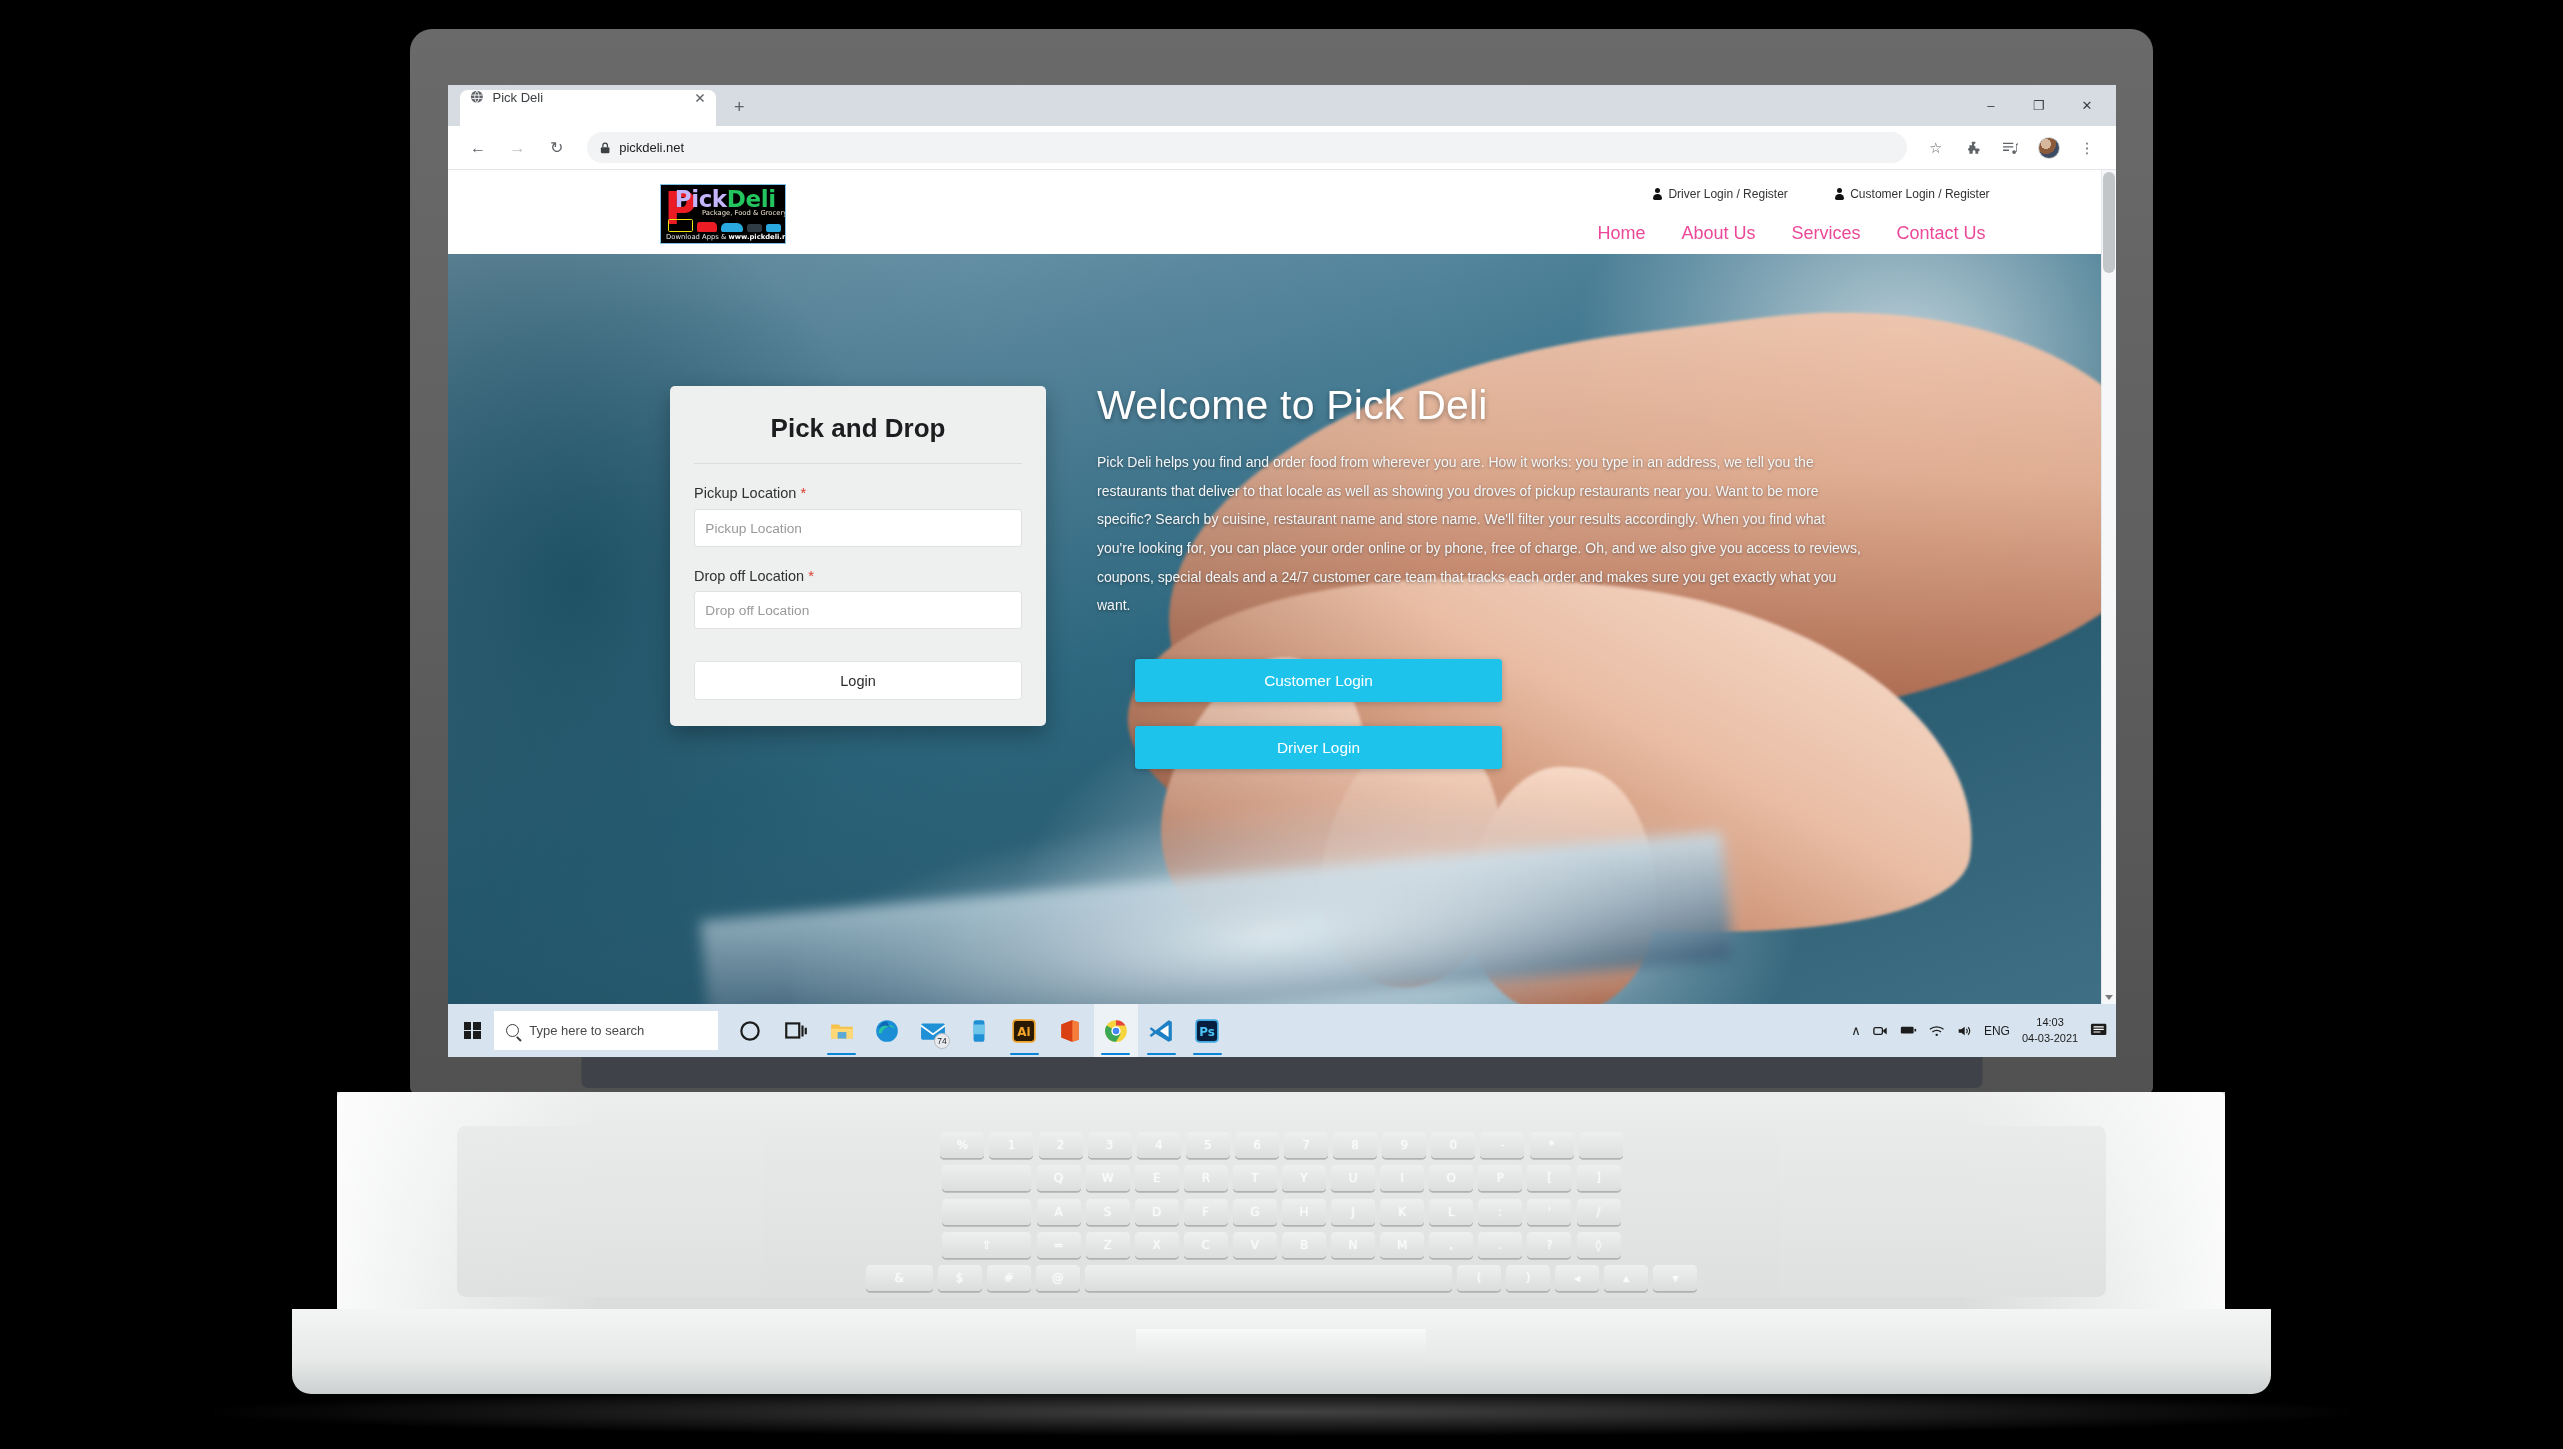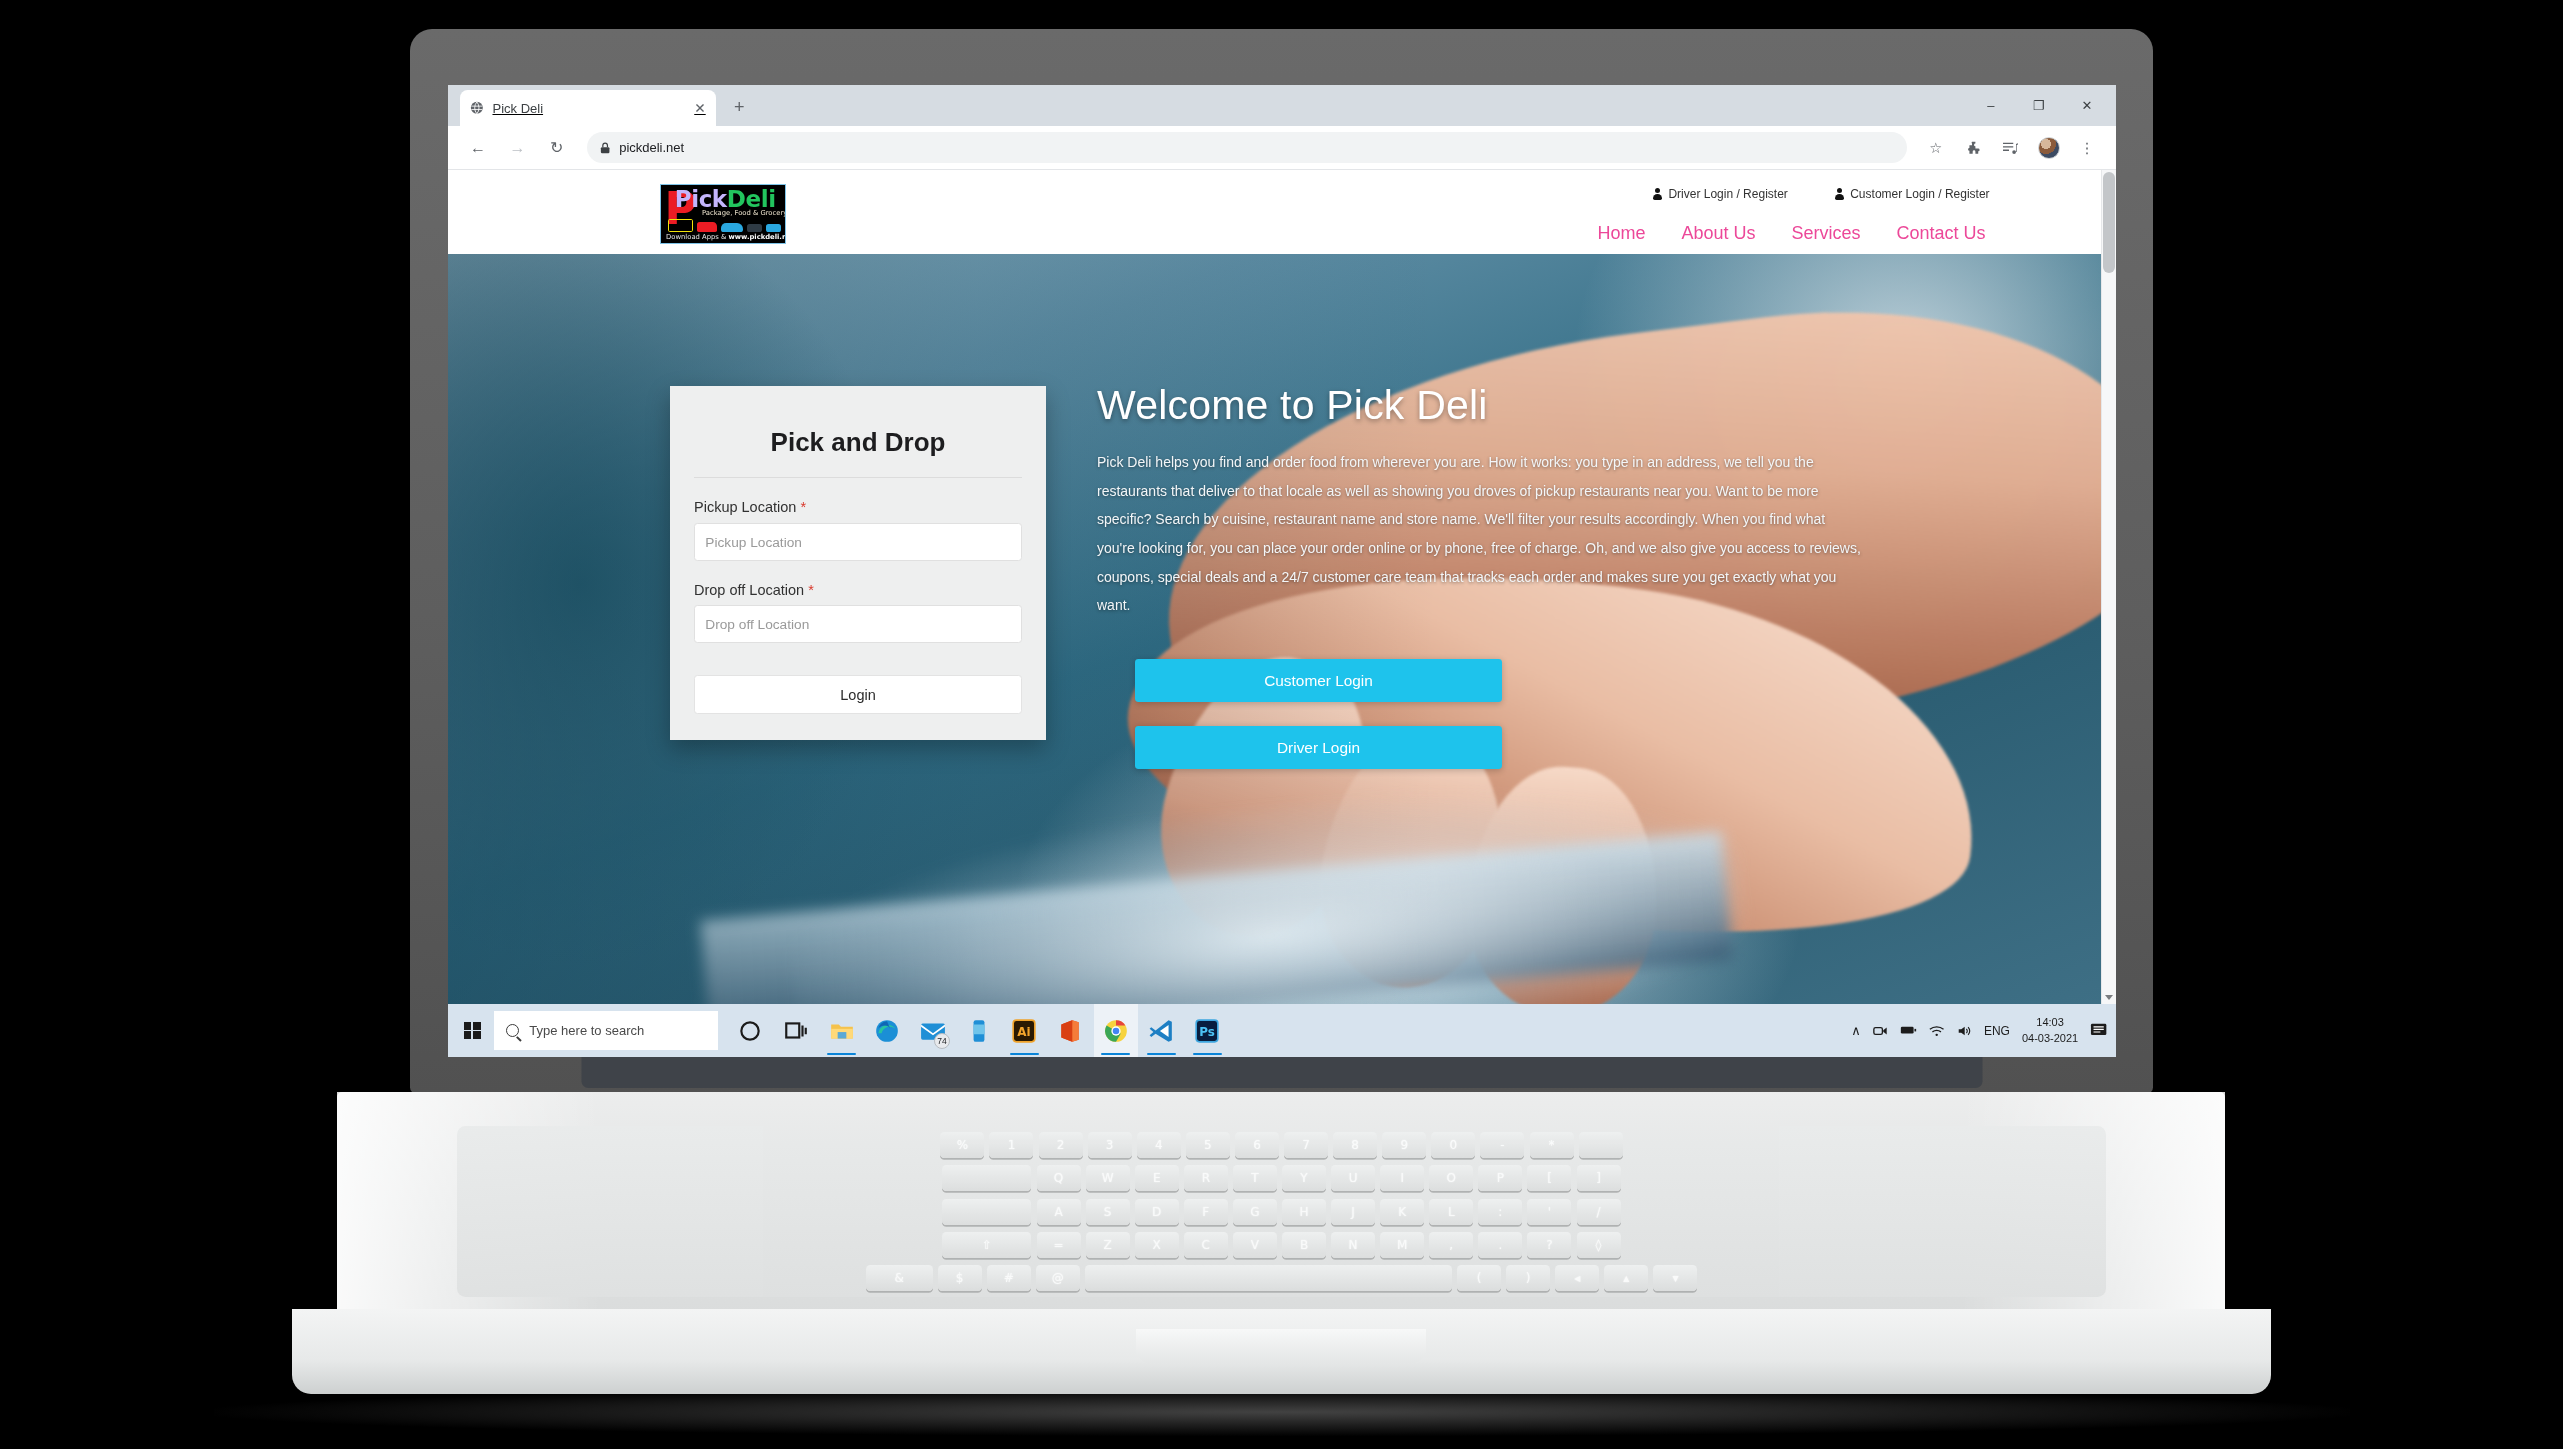--- a/index.html
+++ b/index.html
@@ -78,21 +78,21 @@
   .key.space { min-width: 367px; }
 
   
   .chrome-top {
     height: 41px; background: #d6dce2; position: relative;
   }
   .tabstrip { position:absolute; left:0; top:0; height:41px; width:100%; }
   .tab {
     position:absolute; left: 12px; top: 5.1px; width: 256px; height: 36px;
     background:#fff; border-radius: 7.7px 7.7px 0 0;
-    display:flex; align-items:center; padding: 0 10.3px; gap: 8.5px; text-decoration: underline;
+    display:flex; align-items:flex-start; padding: 0 10.3px; gap: 8.5px;
   }
   .tab-title { font-size: 13px; color: #3c4043; white-space: nowrap; flex: 1; }
   .tab-close { font-size: 13.7px; color:#5f6368; cursor: pointer; }
   .newtab { position:absolute; left: 286px; top: 12px; font-size: 18px; color:#5f6368; cursor:pointer; }
   .wincontrols { position:absolute; right: 5.1px; top: 0; height: 41px; display:flex; align-items:center; }
   .wc { width: 48px; height: 41px; display:flex; align-items:center; justify-content:center;
         color:#3c4043; font-size: 13px; cursor:pointer; }
 
   .chrome-omni {
     height: 44px; background:#fff; display:flex; align-items:center;
@@ -199,23 +199,23 @@
   .hero-vignette {
     position:absolute; inset:0;
     background: linear-gradient(90deg, rgba(20,60,78,.42) 0%, rgba(20,60,78,.12) 32%, rgba(0,0,0,0) 60%);
   }
 
   .hero-inner { position:absolute; inset:0; }
 
   
   .form-card {
     position:absolute; left: 222px; top: 132px; width: 376px;
-    background: #eeefef; border-radius: 0;
+    background: #eeefef; border-radius: 5px;
     box-shadow: 0 8.5px 22px rgba(0,0,0,.28);
-    padding: 32px 24px 26px;
+    padding: 18px 24px 26px;
   }
   .form-title { text-align:center; font-size: 26px; font-weight: 700; color:#1d1d1f; padding: 8.5px 0 19px; }
   .form-sep { height:0.9px; background:#dcdcdc; margin: 0 0 22px; }
   .field-label { font-size: 14.5px; color:#313131; margin-bottom: 7.7px; }
   .req { color:#d9382b; }
   .field-input {
     width: 100%; height: 38px; background:#fff; border: 0.9px solid #e0e0e0; border-radius: 3.4px;
     padding: 0 10.3px; font-size: 13.7px; color:#9a9a9a; display:flex; align-items:center;
     cursor: text;
   }

